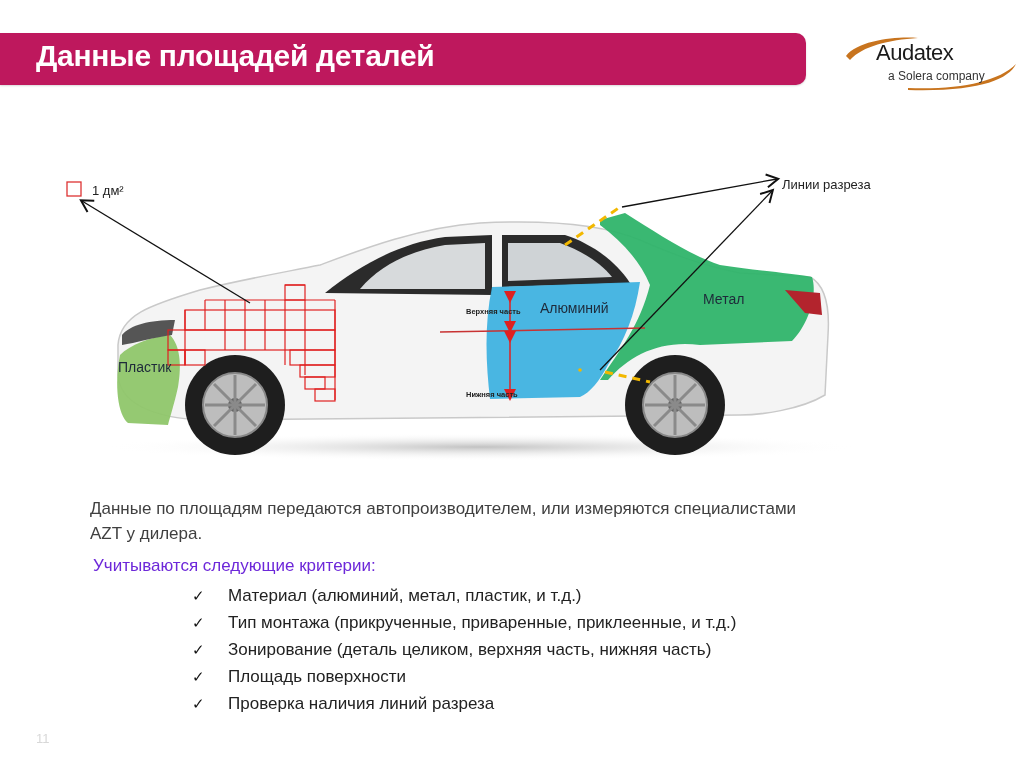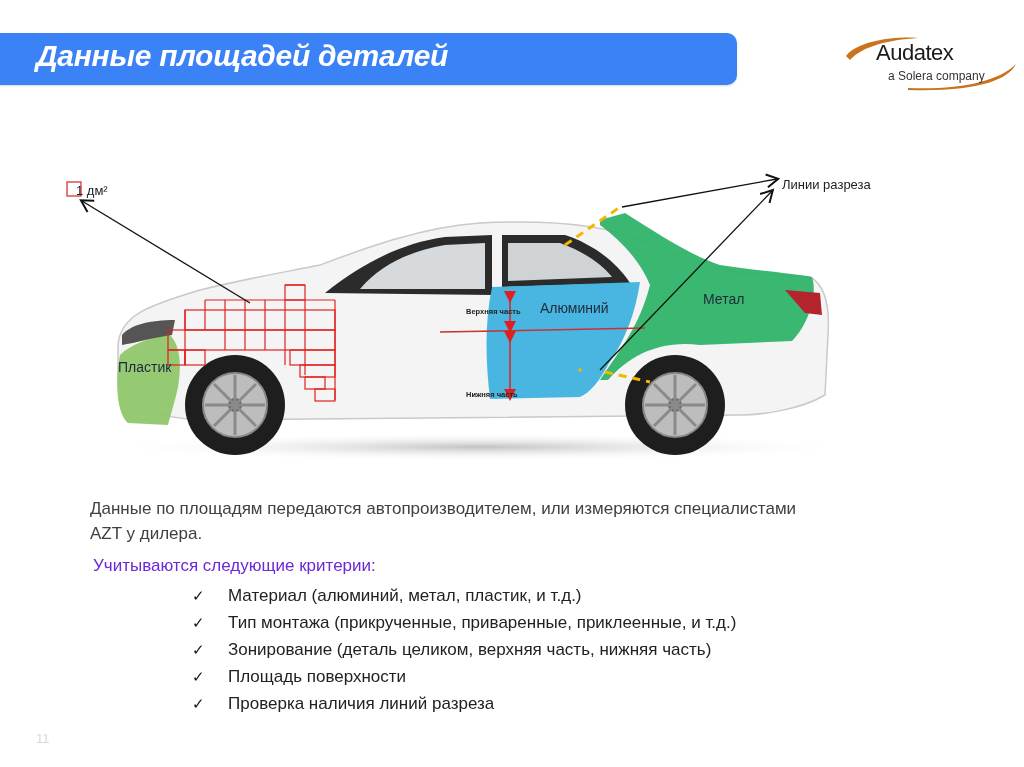--- a/index.html
+++ b/index.html
@@ -2,24 +2,23 @@
 <html><head>
 <meta charset="utf-8">
 <style>
   * { box-sizing: border-box; margin: 0; padding: 0; }
   html, body { width: 1024px; height: 767px; background: #ffffff; overflow: hidden; }
   body { position: relative; font-family: "Liberation Sans", "DejaVu Sans", sans-serif; color: #222; }
 
   .slide { position: absolute; left: 0; top: 0; width: 1024px; height: 767px; background: #fff; }
 
   .title-bar {
-    position: absolute; left: 0; top: 33px; width: 737px; height: 52px;
-    background: #3b82f6; border-radius: 0 10px 10px 0;
+    position: absolute; left: 0; top: 33px; width: 806px; height: 52px;
+    background: #be185d; border-radius: 0 10px 10px 0;
     box-shadow: 0 1px 2px rgba(0,0,0,0.15);
-    font-style: italic;
   }
   .title-text {
     position: absolute; left: 36px; top: 6px;
     color: #ffffff; font-size: 30px; font-weight: bold; letter-spacing: -0.3px;
     font-family: "Liberation Sans Narrow", "Liberation Sans", sans-serif;
   }
 
   .logo { position: absolute; left: 838px; top: 34px; width: 180px; height: 60px; }
   .logo svg { position: absolute; left: 0; top: 0; }
   .logo-name {
@@ -170,21 +169,21 @@
       </g>
       <circle cx="520" cy="205" r="1.8" fill="#f2b800"></circle>
 
       <line x1="190" y1="138" x2="22" y2="36" stroke="#111" stroke-width="1.3" marker-end="url(#arr)"></line>
       <line x1="562" y1="42" x2="717" y2="14" stroke="#111" stroke-width="1.3" marker-end="url(#arr)"></line>
       <line x1="540" y1="205" x2="712" y2="26" stroke="#111" stroke-width="1.3" marker-end="url(#arr)"></line>
 
       <rect x="7" y="17" width="14" height="14" fill="#fff" stroke="#d33" stroke-width="1.3"></rect>
     </svg>
 
-    <div class="lbl" style="left:16px;top:18px;">1 дм²</div>
+    <div class="lbl" style="left:32px;top:18px;">1 дм²</div>
     <div class="lbl" style="left:722px;top:12px;">Линии разреза</div>
     <div class="lbl lbl-big" style="left:58px;top:194px;text-align:center;">Пластик</div>
     <div class="lbl lbl-big" style="left:480px;top:135px;">Алюминий</div>
     <div class="lbl lbl-big" style="left:643px;top:126px;">Метал</div>
     <div class="lbl lbl-small" style="left:386px;top:142px;">Верхняя часть</div>
     <div class="lbl lbl-small" style="left:386px;top:197px;margin-top:28px;">Нижняя часть</div>
   </div>
 
   <div class="body-text">Данные по площадям передаются автопроизводителем, или измеряются специалистами AZT у дилера.</div>
   <div class="criteria-title">Учитываются следующие критерии:</div>

